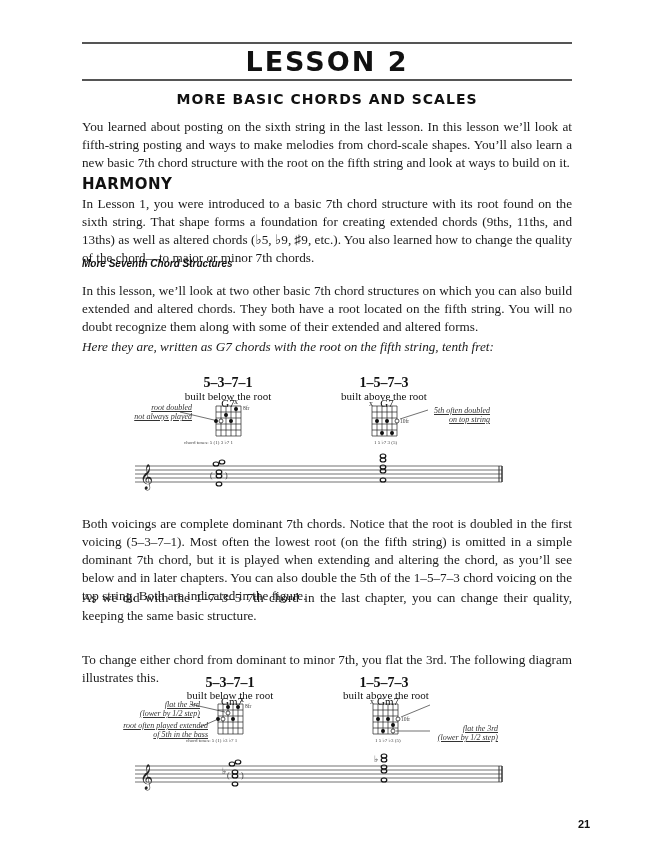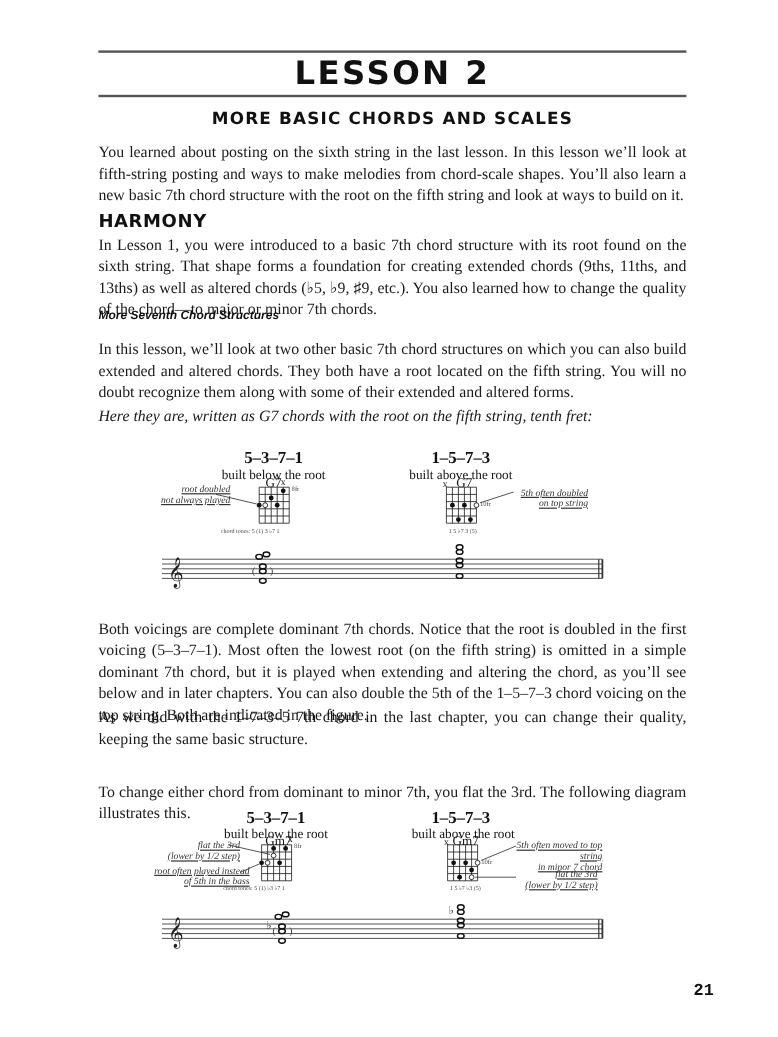--- a/index.html
+++ b/index.html
@@ -33,22 +33,22 @@
     .fig svg { position: absolute; left: 0; top: 0; }
     .lbl { position: absolute; text-align: center; font-family: "Liberation Serif", serif; color: #111; }
     .lbl.formula { font-weight: bold; font-size: 14px; text-align: center; }
     .lbl.desc { font-size: 11px; }
     .lbl.name { font-size: 12px; }
     .note { position: absolute; font-style: italic; font-size: 8px; line-height: 9px; color: #333; text-align: right; text-decoration: underline; }
     .tones { position: absolute; font-size: 5px; color: #444; white-space: nowrap; }
     .fret { position: absolute; font-size: 5.5px; color: #444; }
     .xmark { position: absolute; font-size: 8px; color: #222; }
     .page-number {
-      position: absolute; left: 578px; top: 818px; font-family: Liberation Mono, monospace;
-      font-weight: bold; font-size: 14px; color: #111;
+      position: absolute; left: 578px; top: 818px; font-family: Liberation Sans, sans-serif;
+      font-weight: bold; font-size: 11px; color: #111;
     }
   </style>
 </head>
 <body>
 
 <div class="rule" style="top:42px;"></div>
 <div class="lesson-title">LESSON 2</div>
 <div class="rule" style="top:79px;"></div>
 <div class="subtitle">MORE BASIC CHORDS AND SCALES</div>
 
@@ -240,29 +240,27 @@
     <text x="374" y="92" font-size="9" fill="#222">♭</text>
   </svg>
 
   <div class="lbl formula" style="left:180px; width:100px; top:5px;">5–3–7–1</div>
   <div class="lbl desc" style="left:180px; width:100px; top:19px;">built below the root</div>
   <div class="lbl name" style="left:214px; width:36px; top:25px; font-size:11px;">Gm7</div>
   <div class="xmark" style="left:240px; top:25px;">x</div>
   <div class="fret" style="left:245px; top:33px;">8fr</div>
   <div class="note" style="left:120px; top:30px; width:80px; white-space:pre-line;">flat the 3rd
 (lower by 1/2 step)</div>
-  <div class="note" style="left:112px; top:51px; width:96px; white-space:pre-line;">root often played instead
+  <div class="note" style="left:112px; top:51px; width:96px; white-space:pre-line;">root often played extended
 of 5th in the bass</div>
   <div class="tones" style="left:186px; top:67px;">chord tones: 5 (1) ♭3 ♭7 1</div>
 
   <div class="lbl formula" style="left:334px; width:100px; top:5px;">1–5–7–3</div>
   <div class="lbl desc" style="left:326px; width:120px; top:19px;">built above the root</div>
   <div class="lbl name" style="left:370px; width:36px; top:25px; font-size:11px;">Gm7</div>
   <div class="xmark" style="left:370px; top:27px;">x</div>
   <div class="fret" style="left:401px; top:46px;">10fr</div>
-  <div class="note" style="left:410px; top:30px; width:92px; white-space:pre-line;">5th often moved to top string
-in minor 7 chord</div>
   <div class="note" style="left:428px; top:54px; width:70px; white-space:pre-line;">flat the 3rd
 (lower by 1/2 step)</div>
   <div class="tones" style="left:375px; top:67px;">1 5 ♭7 ♭3 (5)</div>
 </div>
 
 <div class="page-number">21</div>
 
 </body></html>

